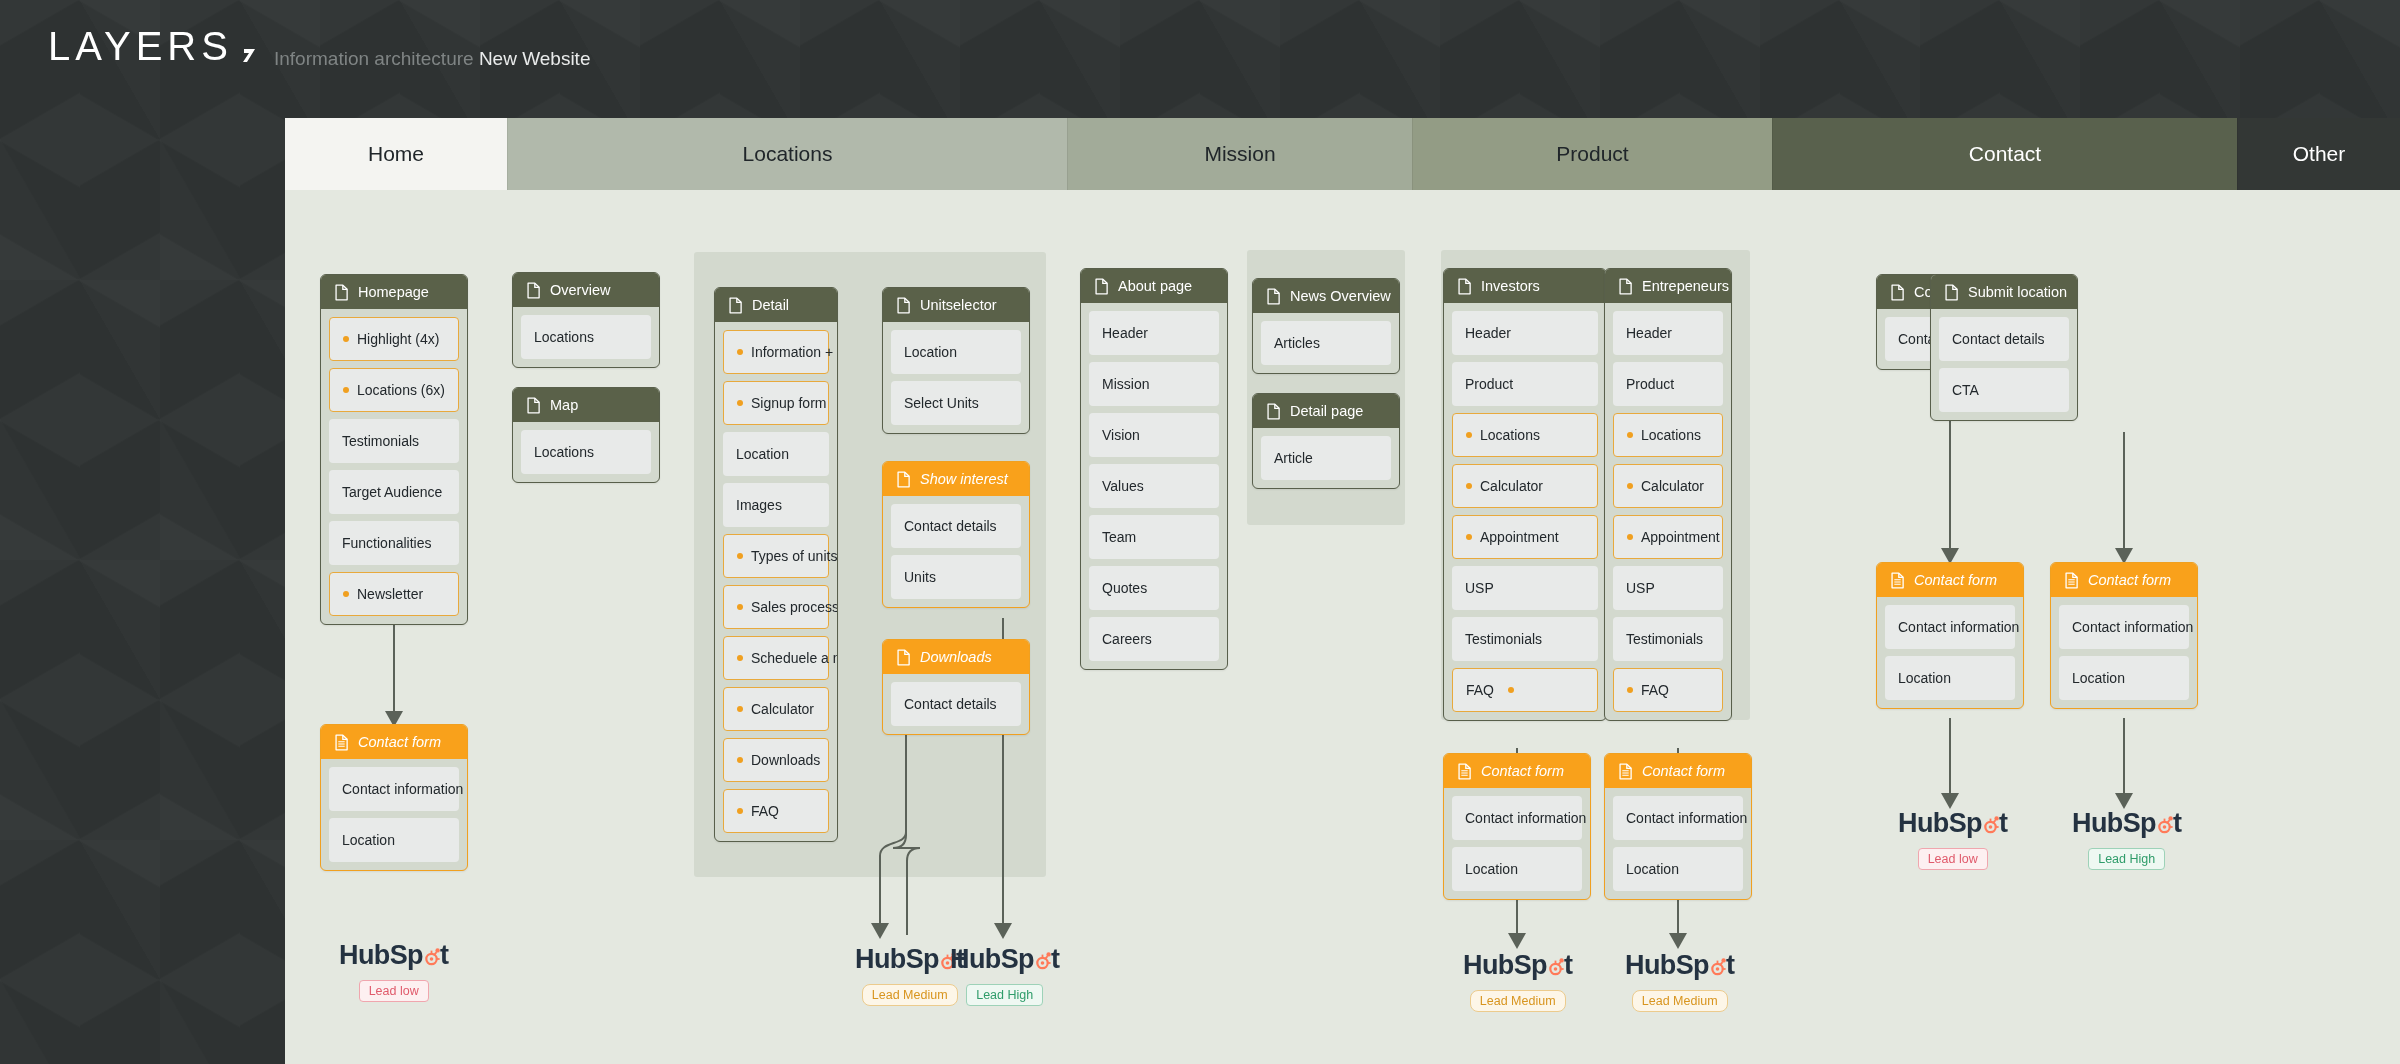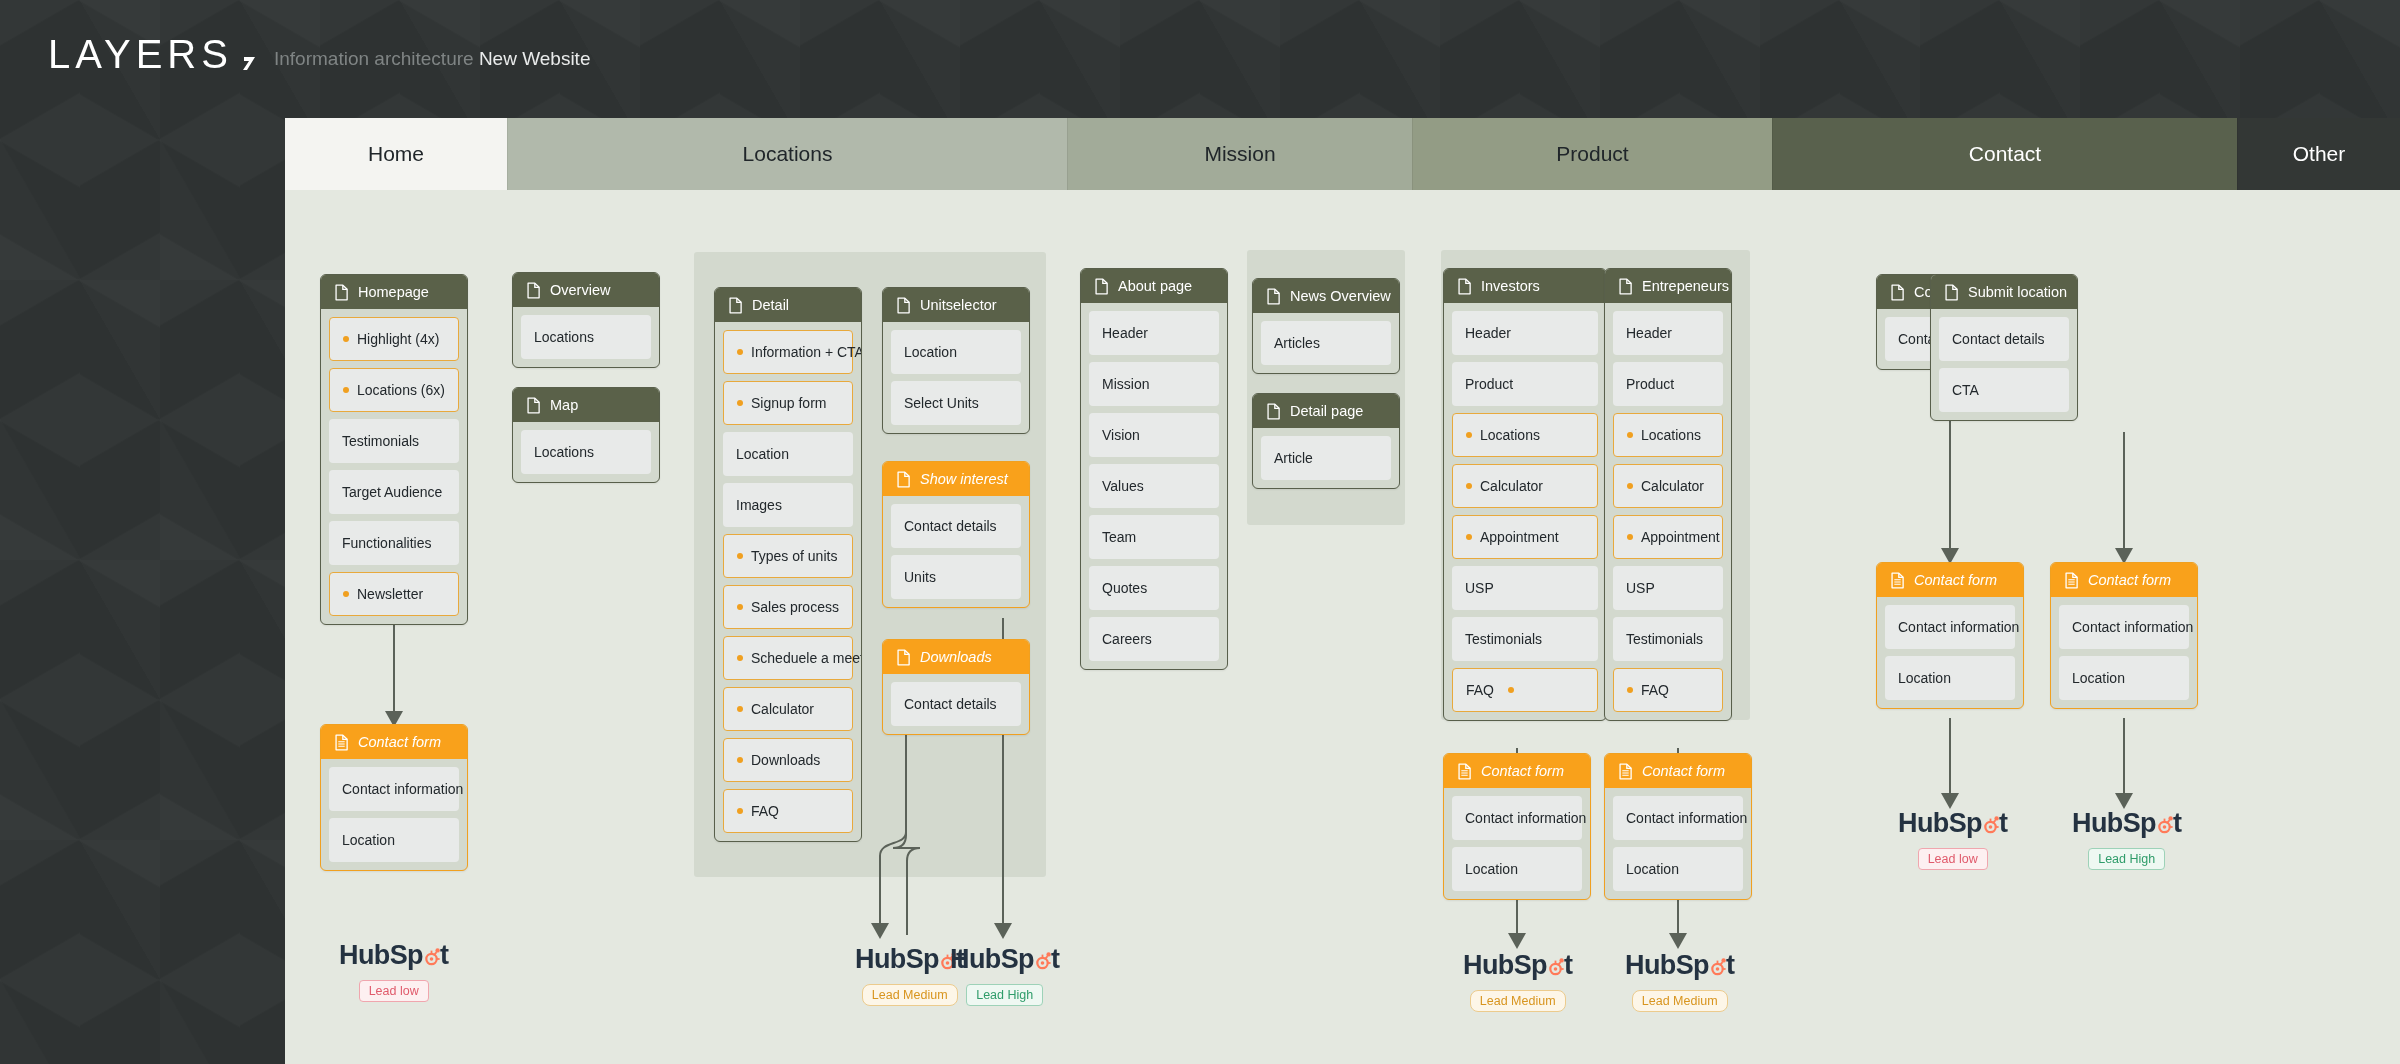--- a/index.html
+++ b/index.html
@@ -21,21 +21,21 @@
       linear-gradient(30deg, rgba(255,255,255,.022) 12%, transparent 12.5%, transparent 87%, rgba(255,255,255,.022) 87.5%, rgba(255,255,255,.022)),
       linear-gradient(150deg, rgba(255,255,255,.022) 12%, transparent 12.5%, transparent 87%, rgba(255,255,255,.022) 87.5%, rgba(255,255,255,.022)),
       linear-gradient(60deg, rgba(255,255,255,.015) 25%, transparent 25.5%, transparent 75%, rgba(255,255,255,.015) 75%, rgba(255,255,255,.015));
     background-size: 160px 280px;
     background-position: 0 0, 0 0, 80px 140px, 80px 140px, 0 0;
   }
 
   
   .topbar { position: absolute; left:0; top:0; width:2400px; height:118px; }
   .logo {
-    position:absolute; left:48px; top:32px;
+    position:absolute; left:48px; top:24px;
     color:#fff; font-size:40px; letter-spacing:5px; font-weight:400;
     font-family:"Liberation Sans", sans-serif;
     display:flex; align-items:center; gap:8px;
   }
   .logo .mark { display:inline-block; }
   .subtitle { position:absolute; left:274px; top:48px; font-size:19px; white-space:nowrap; }
   .subtitle .muted { color:#7f8484; }
   .subtitle .bright { color:#e9ebeb; }
 
   
@@ -251,21 +251,21 @@
         </svg>
         <span>Map</span>
       </div>
       <div class="card-body">
         <div class="row">
           <span>Locations</span>
         </div>
       </div>
     </div>
 
-  <div class="card" style="left:714px; top:287px; width:148px;">
+  <div class="card" style="left:714px; top:287px; width:124px;">
       <div class="card-head">
         <svg class="doc-ic" viewBox="0 0 16 18">
           <path d="M2.2 1.2 h7.2 L14 5.6 V16.8 H2.2 Z" fill="none" stroke="#ffffff" stroke-width="1.4" stroke-linejoin="round"></path>
           <path d="M9.4 1.2 V5.6 H14" fill="none" stroke="#ffffff" stroke-width="1.4"></path>
         </svg>
         <span>Detail</span>
       </div>
       <div class="card-body">
         <div class="row hl">
           <span class="dot"></span>

